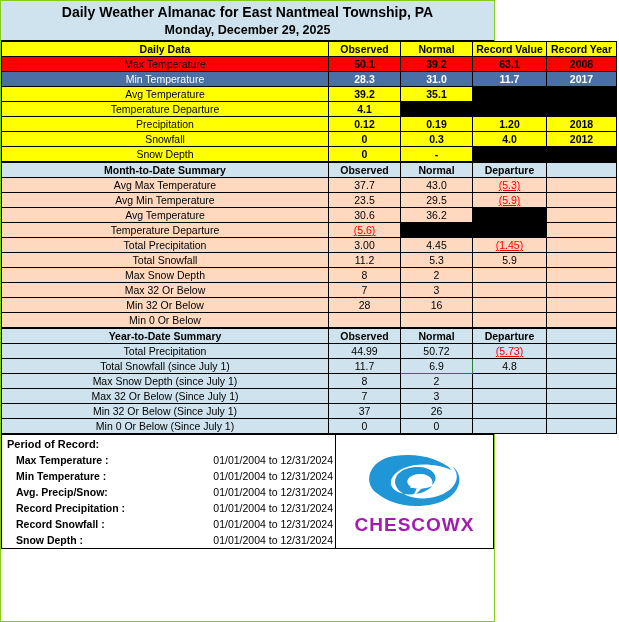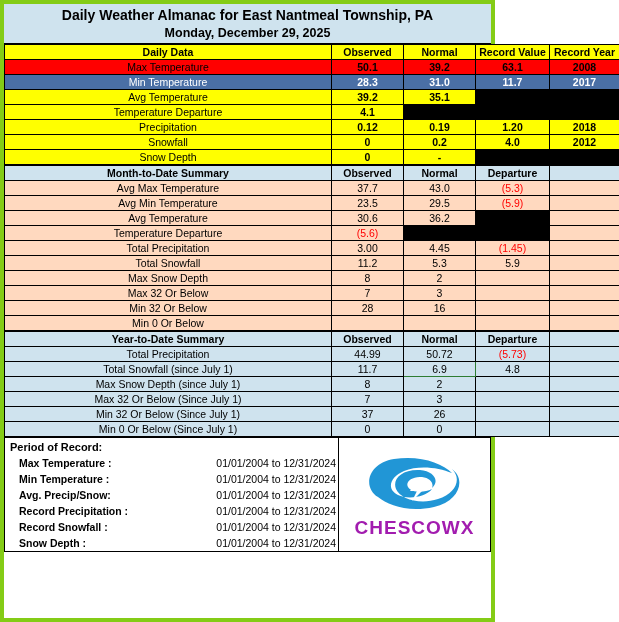--- a/index.html
+++ b/index.html
@@ -4,21 +4,21 @@
 <style>
   html,body{margin:0;padding:0;}
   body{
     width:619px;height:622px;
     background:#ffffff;
     font-family:"Liberation Sans", sans-serif;
     font-size:11px;
     color:#000000;
     overflow:hidden;
   }
-  .page{width:495px;height:622px;position:relative;box-sizing:border-box;border:4px solid #84cc16;}
+  .page{width:495px;height:622px;position:relative;box-sizing:border-box;border:1px solid #84cc16;}
   .hdr{
     background:#cfe3ee;
     text-align:center;
     font-weight:bold;
     border-bottom:1px solid #000;
   }
   .hdr .t1{font-size:14px;padding:3px 0 2px;}
   .hdr .t2{font-size:12.5px;padding:1px 0 3px;}
   table{border-collapse:collapse;width:100%;table-layout:fixed;}
   td{
@@ -29,21 +29,21 @@
     height:15px;
     box-sizing:border-box;
   }
   .label{font-weight:normal;}
   .yellow{background:#ffff00;}
   .peach{background:#ffd9bf;}
   .blue{background:#cfe3ee;}
   .black{background:#000000;}
   .red-row td{background:#ff0000;}
   .blue-row td{background:#4a6fa5;color:#ffffff;}
-  .red-text{color:#ff0000;}
+  .red-text{color:#ff0000;text-decoration:underline;}
   .bold{font-weight:bold;}
   .colhdr{font-weight:bold;}
   .greenbox{border:1px solid #2e7d32 !important;}
   
   .bottom{display:flex;width:100%;box-sizing:border-box;}
   .por{
     width:335px;
     border:1px solid #000;
     box-sizing:border-box;
     background:#ffffff;
@@ -129,21 +129,21 @@
     <tr>
       <td class="yellow label">Precipitation</td>
       <td class="yellow bold">0.12</td>
       <td class="yellow bold">0.19</td>
       <td class="yellow bold">1.20</td>
       <td class="yellow bold">2018</td>
     </tr>
     <tr>
       <td class="yellow label">Snowfall</td>
       <td class="yellow bold">0</td>
-      <td class="yellow bold">0.2</td>
+      <td class="yellow bold">0.3</td>
       <td class="yellow bold">4.0</td>
       <td class="yellow bold">2012</td>
     </tr>
     <tr>
       <td class="yellow label">Snow Depth</td>
       <td class="yellow bold">0</td>
       <td class="yellow bold">-</td>
       <td class="black"></td>
       <td class="black"></td>
     </tr>

